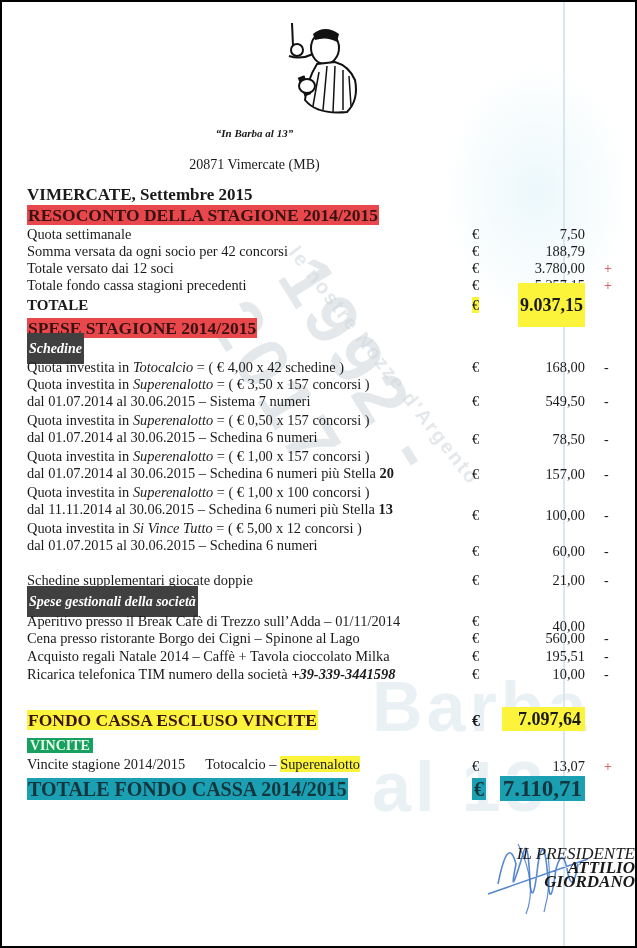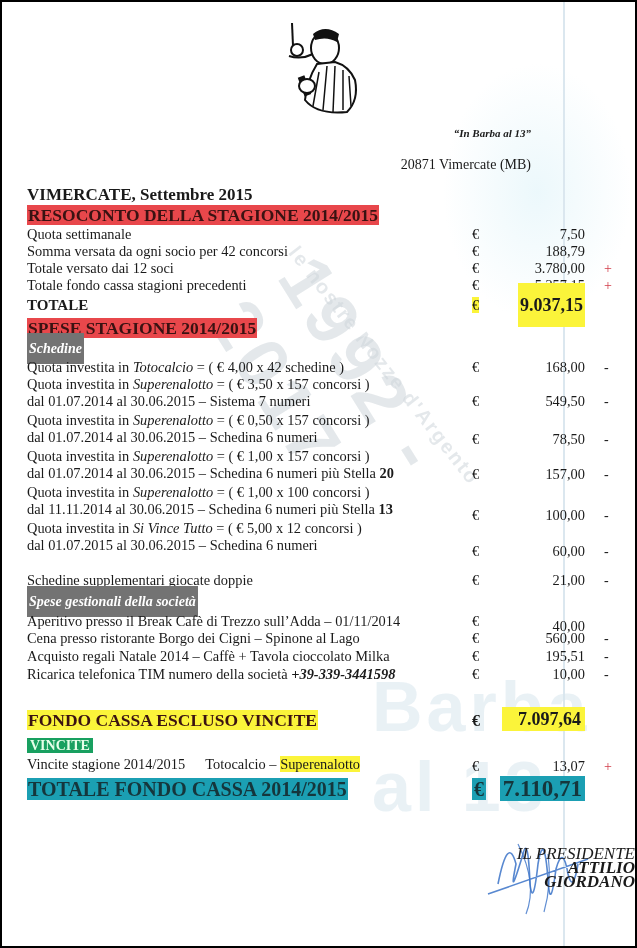--- a/index.html
+++ b/index.html
@@ -11,27 +11,27 @@
   .fold { position:absolute; left:561px; top:0; width:2px; height:944px; background:#dbe7ef; }
   .watermark { position:absolute; color:#cfd6db; opacity:.55; font-family:"Liberation Sans",sans-serif;
                font-weight:bold; pointer-events:none; }
   .wm1 { left:330px; top:240px; font-size:72px; transform:rotate(58deg); transform-origin:left top; letter-spacing:6px;}
   .wm2 { left:300px; top:240px; font-size:20px; transform:rotate(52deg); transform-origin:left top; letter-spacing:2px;}
   .wm3 { left:370px; top:665px; font-size:70px; color:#d8e6ee; letter-spacing:4px; }
   .tint { position:absolute; left:440px; top:60px; width:190px; height:260px;
           background:radial-gradient(ellipse at center, rgba(200,235,245,.35), rgba(255,255,255,0) 70%); }
 
   .logo { position:absolute; left:272px; top:18px; width:100px; width:90px; height:100px; }
-  .hdr-l { position:absolute; left:0; width:505px; text-align:right; font-size:14px;margin-left:24px; }
+  .hdr-l { position:absolute; left:0; width:505px; text-align:center; font-size:14px; }
 
   .row { position:absolute; left:25px; font-size:14.4px; line-height:17px; white-space:nowrap; }
   .title { font-weight:bold; font-size:17px;text-align:center; }
   .band { font-weight:bold; font-size:17.5px; line-height:20px; padding:0 1px; color:#3a1212; }
   .red { background:#e8474b; }
-  .blue { background:#737373; color:#fff; font-style:italic; font-weight:bold; font-size:14px; line-height:17px; padding:8px 2px; }
+  .blue { background:#404040; color:#fff; font-style:italic; font-weight:bold; font-size:14px; line-height:17px; padding:8px 2px; }
   .yellow { background:#fbf43a; }
   .green { background:#18a060; color:#e6ffe9; font-weight:bold; font-size:14px; line-height:17px; padding:0 3px; }
   .teal { background:#1b9fb3; color:#15363c; }
   .b { font-weight:bold; }
   .i { font-style:italic; }
 
   .eur { position:absolute; left:470px; font-size:14.4px; line-height:17px; }
   .amt { position:absolute; right:50px; font-size:14.4px; line-height:17px; text-align:left; }
   .sign { position:absolute; left:602px; font-size:14px; line-height:17px; }
   .plus { color:#d23c49; }

